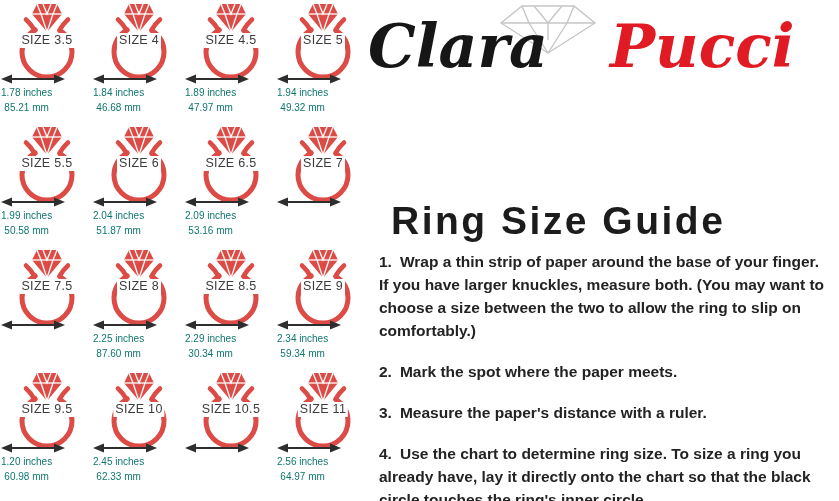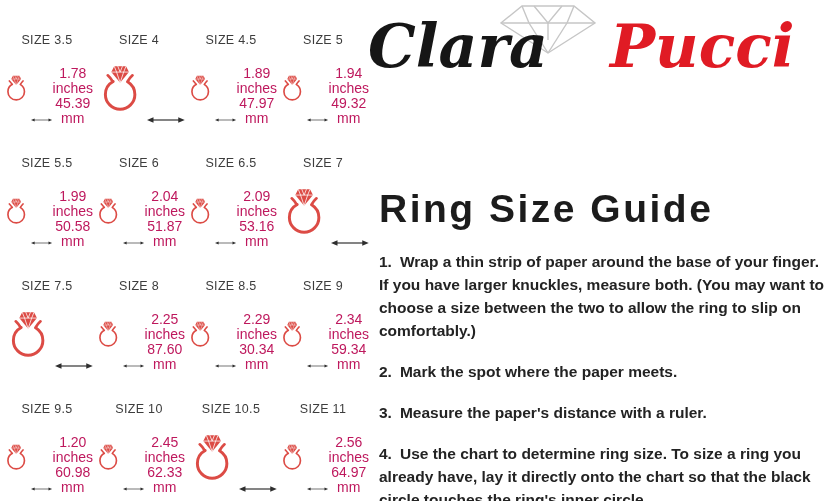--- a/index.html
+++ b/index.html
@@ -2,46 +2,46 @@
 <html style="--ring-color: #dc4b45; --brand-red: #e01b24;"><head>
 <meta charset="utf-8">
 <style>
   html,body{margin:0;padding:0;background:#fff;}
   .page{position:relative;width:839px;height:501px;background:#fff;overflow:hidden;
         font-family:"Liberation Sans",sans-serif;}
 
   
   .grid{position:absolute;left:1px;top:3px;display:grid;
         grid-template-columns:repeat(4,92px);grid-auto-rows:123px;}
-  .cell{position:relative;display:flex;flex-direction:row;align-items:flex-end;}
+  .cell{position:relative;display:flex;flex-direction:column;align-items:flex-start;}
   .ring-svg{display:block;}
   .band{fill:none;stroke:var(--ring-color);stroke-width:5;stroke-linecap:round;}
   .prong{fill:none;stroke:var(--ring-color);stroke-width:4.6;stroke-linecap:round;}
   .dia-fill{fill:var(--ring-color);}
   .facets line,.facets polyline{stroke:#fff;stroke-width:1.3;fill:none;}
   .size-label{position:absolute;top:30px;left:50%;transform:translateX(-50%);
         background:#fff;padding:0 2px;font-size:12.5px;letter-spacing:.3px;
         color:#3d3d3d;white-space:nowrap;line-height:15px;}
   .arrow-svg{display:block;margin-top:-6px;}
   .arrow-svg line{stroke:#2e2e2e;stroke-width:2;}
   .arrow-svg polygon{fill:#2e2e2e;}
-  .meas{margin-top:5px;text-align:center;font-size:14px;line-height:15px;color:#be185d;}
+  .meas{text-align:center;font-size:10px;line-height:15px;color:#0f766e;}
 
   
   .right{position:absolute;left:368px;top:0;width:468px;height:501px;}
   .logo{position:relative;height:100px;}
   .logo-text{position:absolute;left:0;top:16px;white-space:nowrap;
         font-family:"DejaVu Serif","Liberation Serif",serif;
         font-style:italic;font-weight:bold;font-size:60px;line-height:1;}
   .brand-first{color:#161616;}
   .brand-second{color:var(--brand-red);margin-left:62px;}
   .logo-diamond{position:absolute;left:128px;top:2px;}
   .logo-diamond path,.logo-diamond line,.logo-diamond polyline,.logo-diamond polygon
         {fill:none;stroke:#c6c6c6;stroke-width:1.4;}
-  .title{position:absolute;left:11px;top:188px;margin:0;font-size:39px;
+  .title{position:absolute;left:11px;top:188px;margin:12px;font-size:39px;
         font-weight:bold;letter-spacing:2.5px;color:#1c1c1c;line-height:1.1;}
   .steps{position:absolute;left:11px;top:250px;width:452px;}
   .step{margin:0 0 18px 0;font-size:15.5px;line-height:23px;color:#232323;font-weight:bold;}
   .step .num{margin-right:8px;}
 </style>
 </head>
 <body>
 
 <div class="page">
 
@@ -64,21 +64,21 @@
       </g>
     </svg>
     <span class="size-label">SIZE 3.5</span>
     <svg class="arrow-svg" viewBox="0 0 64 12" width="64" height="12">
       <line x1="9" y1="6" x2="55" y2="6"></line>
       <polygon points="0,6 11,1.5 11,10.5"></polygon>
       <polygon points="64,6 53,1.5 53,10.5"></polygon>
     </svg>
     <div class="meas">
       <div>1.78 inches</div>
-      <div>45.39 mm</div>
+      <div>85.21 mm</div>
     </div>
   </div>
 
   <div class="cell">
     <svg class="ring-svg" viewBox="0 0 92 76" width="92" height="76">
       <path class="prong" d="M33.6,27.3 Q29.5,20.5 25,16.5"></path>
       <path class="prong" d="M58.4,27.3 Q62.5,20.5 67,16.5"></path>
       <circle class="band" cx="46" cy="49" r="25" stroke-dasharray="131 26.2" stroke-dashoffset="26.2"></circle>
       <g>
         <polygon class="dia-fill" points="36,1 56,1 61,11 46,29 31,11"></polygon>
@@ -91,20 +91,24 @@
           <line x1="52" y1="11" x2="46" y2="29"></line>
         </g>
       </g>
     </svg>
     <span class="size-label">SIZE 4</span>
     <svg class="arrow-svg" viewBox="0 0 64 12" width="64" height="12">
       <line x1="9" y1="6" x2="55" y2="6"></line>
       <polygon points="0,6 11,1.5 11,10.5"></polygon>
       <polygon points="64,6 53,1.5 53,10.5"></polygon>
     </svg>
+    <div class="meas">
+      <div>1.84 inches</div>
+      <div>46.68 mm</div>
+    </div>
   </div>
 
   <div class="cell">
     <svg class="ring-svg" viewBox="0 0 92 76" width="92" height="76">
       <path class="prong" d="M33.6,27.3 Q29.5,20.5 25,16.5"></path>
       <path class="prong" d="M58.4,27.3 Q62.5,20.5 67,16.5"></path>
       <circle class="band" cx="46" cy="49" r="25" stroke-dasharray="131 26.2" stroke-dashoffset="26.2"></circle>
       <g>
         <polygon class="dia-fill" points="36,1 56,1 61,11 46,29 31,11"></polygon>
         <g class="facets">

